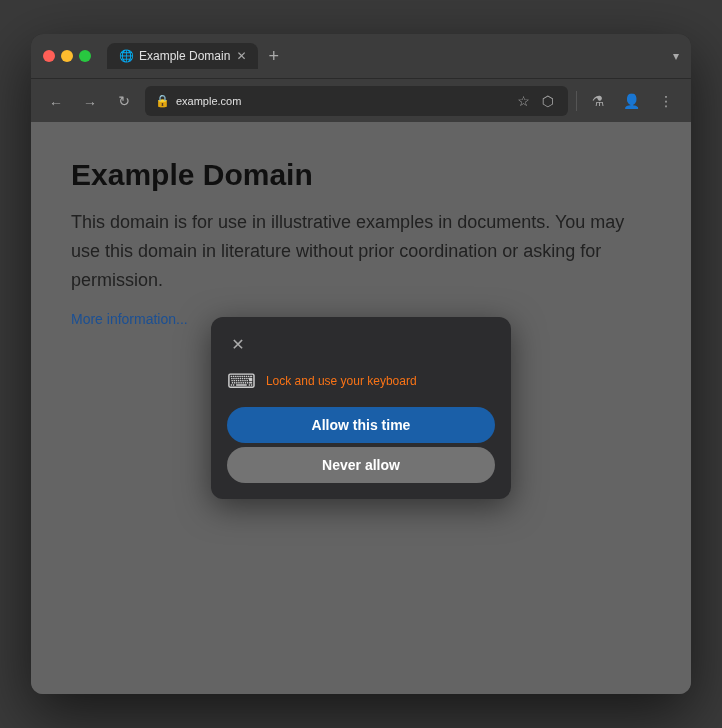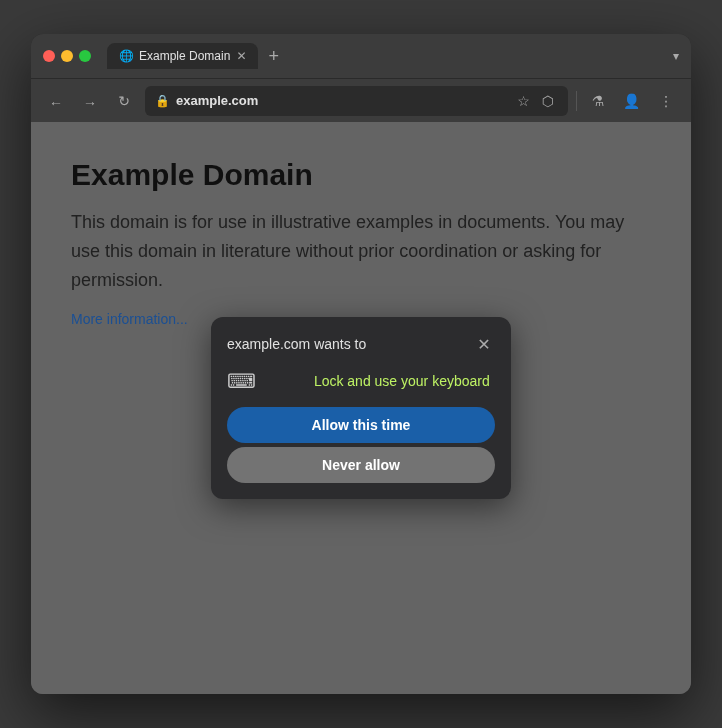--- a/index.html
+++ b/index.html
@@ -148,23 +148,22 @@
       gap: 6px;
     }
 
     .address-icon {
       color: #888;
       font-size: 12px;
     }
 
     .address-text {
       flex: 1;
-      font-size: 13px;
+      font-size: 11px;
       color: #e0e0e0;
-      font-weight: bold;
     }
 
     .address-actions {
       display: flex;
       align-items: center;
       gap: 4px;
     }
 
     .nav-action-btn {
       background: transparent;
@@ -263,23 +262,22 @@
       gap: 10px;
       margin-bottom: 14px;
     }
 
     .keyboard-icon {
       font-size: 20px;
       color: #ccc;
     }
 
     .permission-text {
-      font-size: 14px;
-      color: #bef264;
-      margin-left: 48px;
+      font-size: 12px;
+      color: #f97316;
     }
 
     .dialog-actions {
       display: flex;
       flex-direction: column;
       gap: 4px;
     }
 
     .dialog-btn {
       width: 100%;
@@ -345,21 +343,20 @@
   <div class="page-content">
     <h1 class="page-heading">Example Domain</h1>
     <p class="page-body">This domain is for use in illustrative examples in documents. You may use this domain in literature without prior coordination or asking for permission.</p>
     <a class="page-link" href="#">More information...</a>
 
     
     <div class="overlay">
       <div class="dialog">
 
         <div class="dialog-header">
-          <span class="dialog-title">example.com wants to</span>
           <button class="dialog-close">✕</button>
         </div>
 
         <div class="dialog-permission">
           <span class="keyboard-icon">⌨</span>
           <span class="permission-text">Lock and use your keyboard</span>
         </div>
 
         <div class="dialog-actions">
           <button class="dialog-btn">Allow this time</button>

